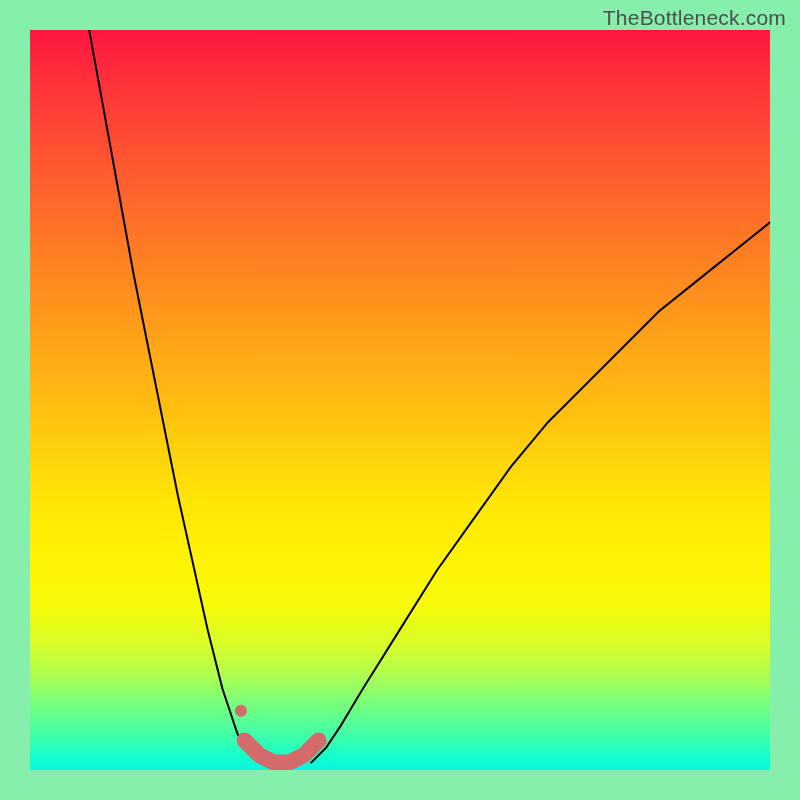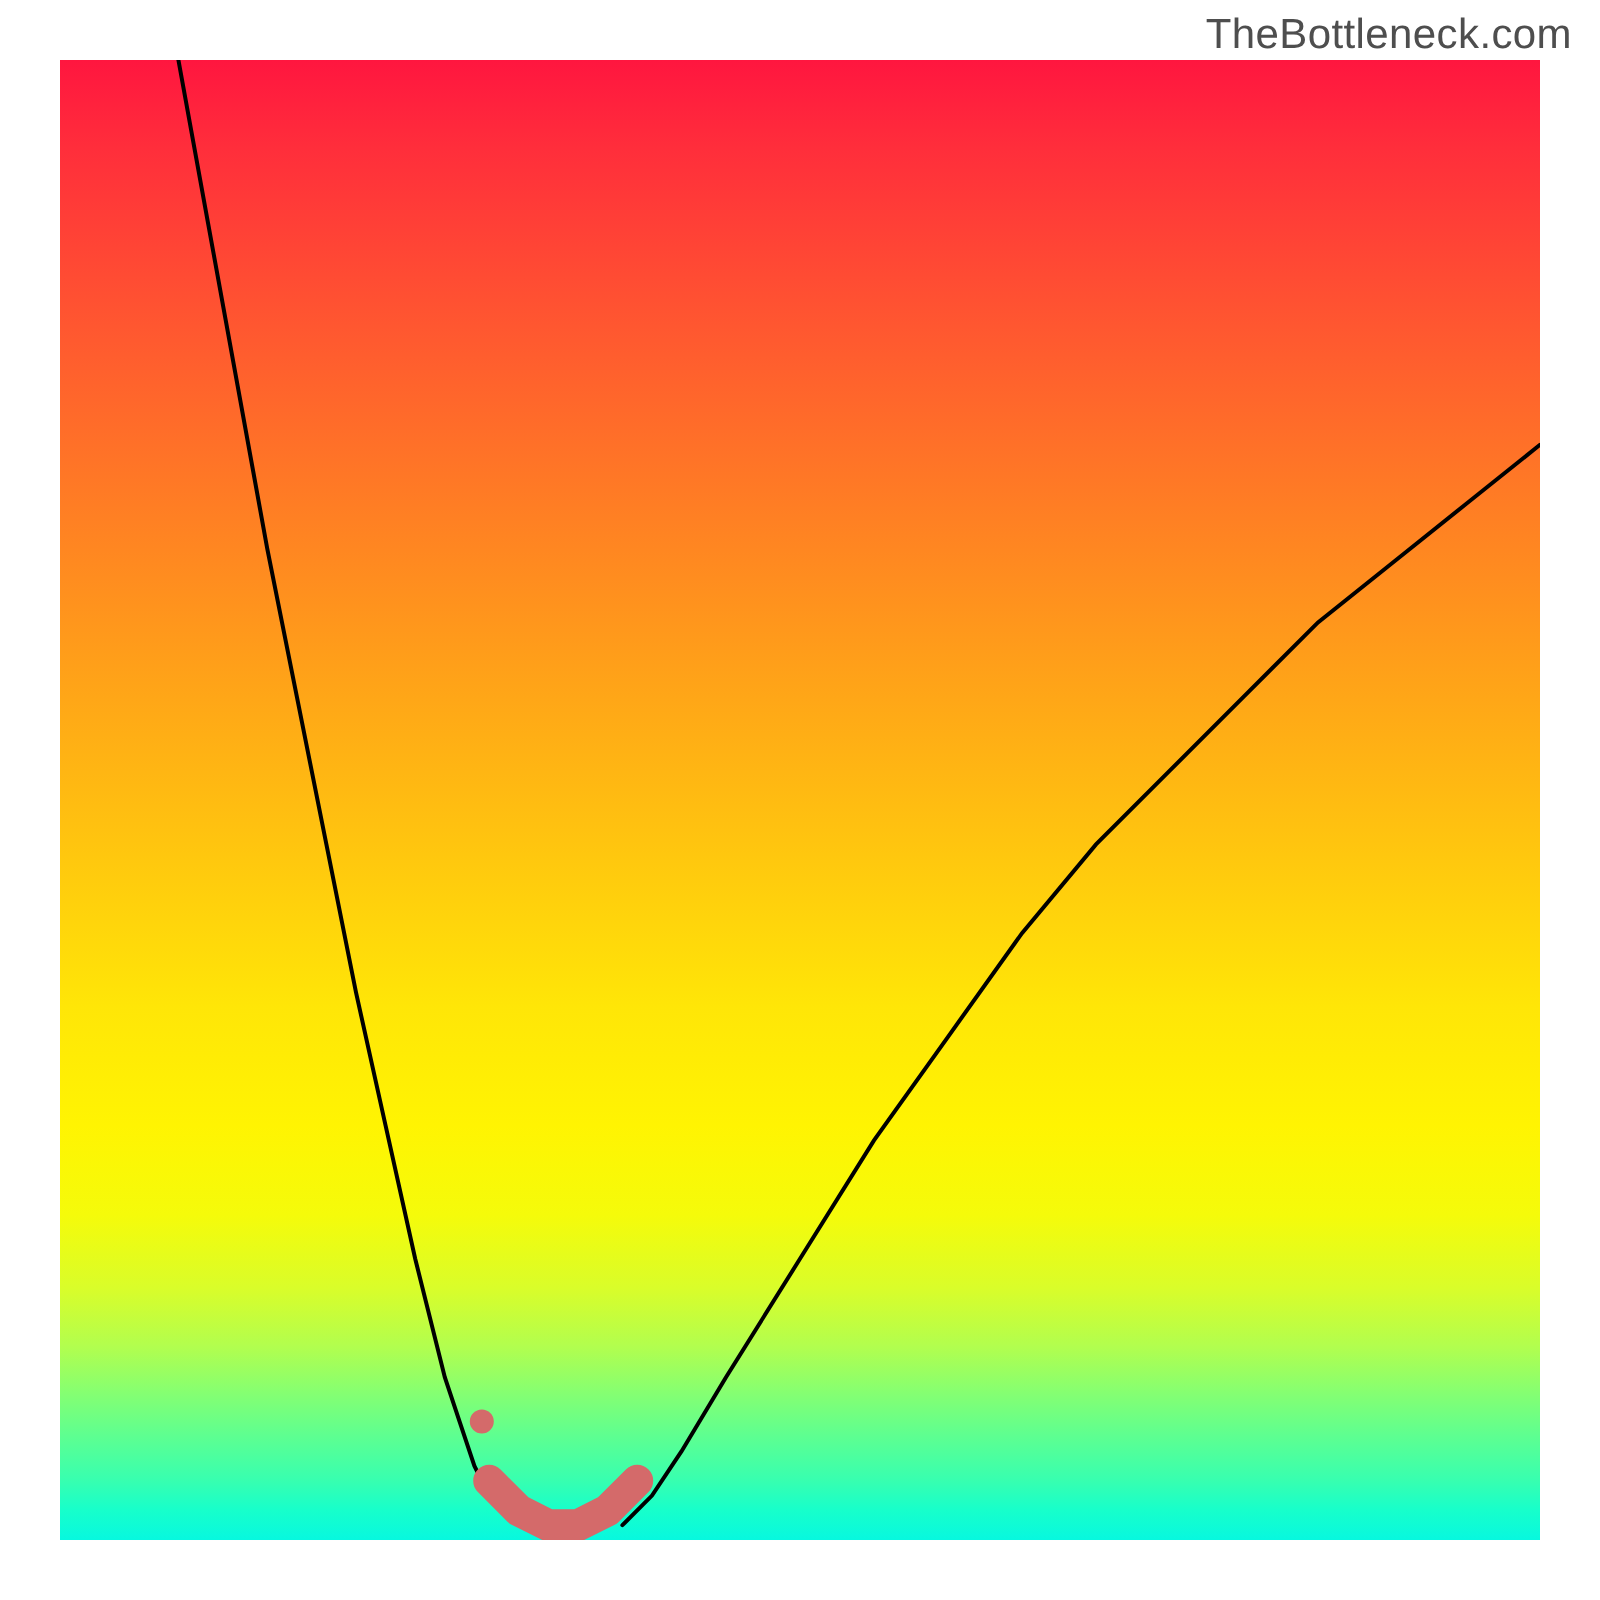--- a/index.html
+++ b/index.html
@@ -10,21 +10,21 @@
     overflow: hidden;
     background: #000;
     font-family: Arial, Helvetica, sans-serif;
   }
   .frame {
     position: absolute;
     left: 0;
     top: 0;
     width: 800px;
     height: 800px;
-    background: #ffffff;
+    background: #86efac;
   }
   .plot {
     position: absolute;
     left: 30px;
     top: 30px;
     width: 740px;
     height: 740px;
     
     background: linear-gradient(to bottom,
       #ff163f 0%,

